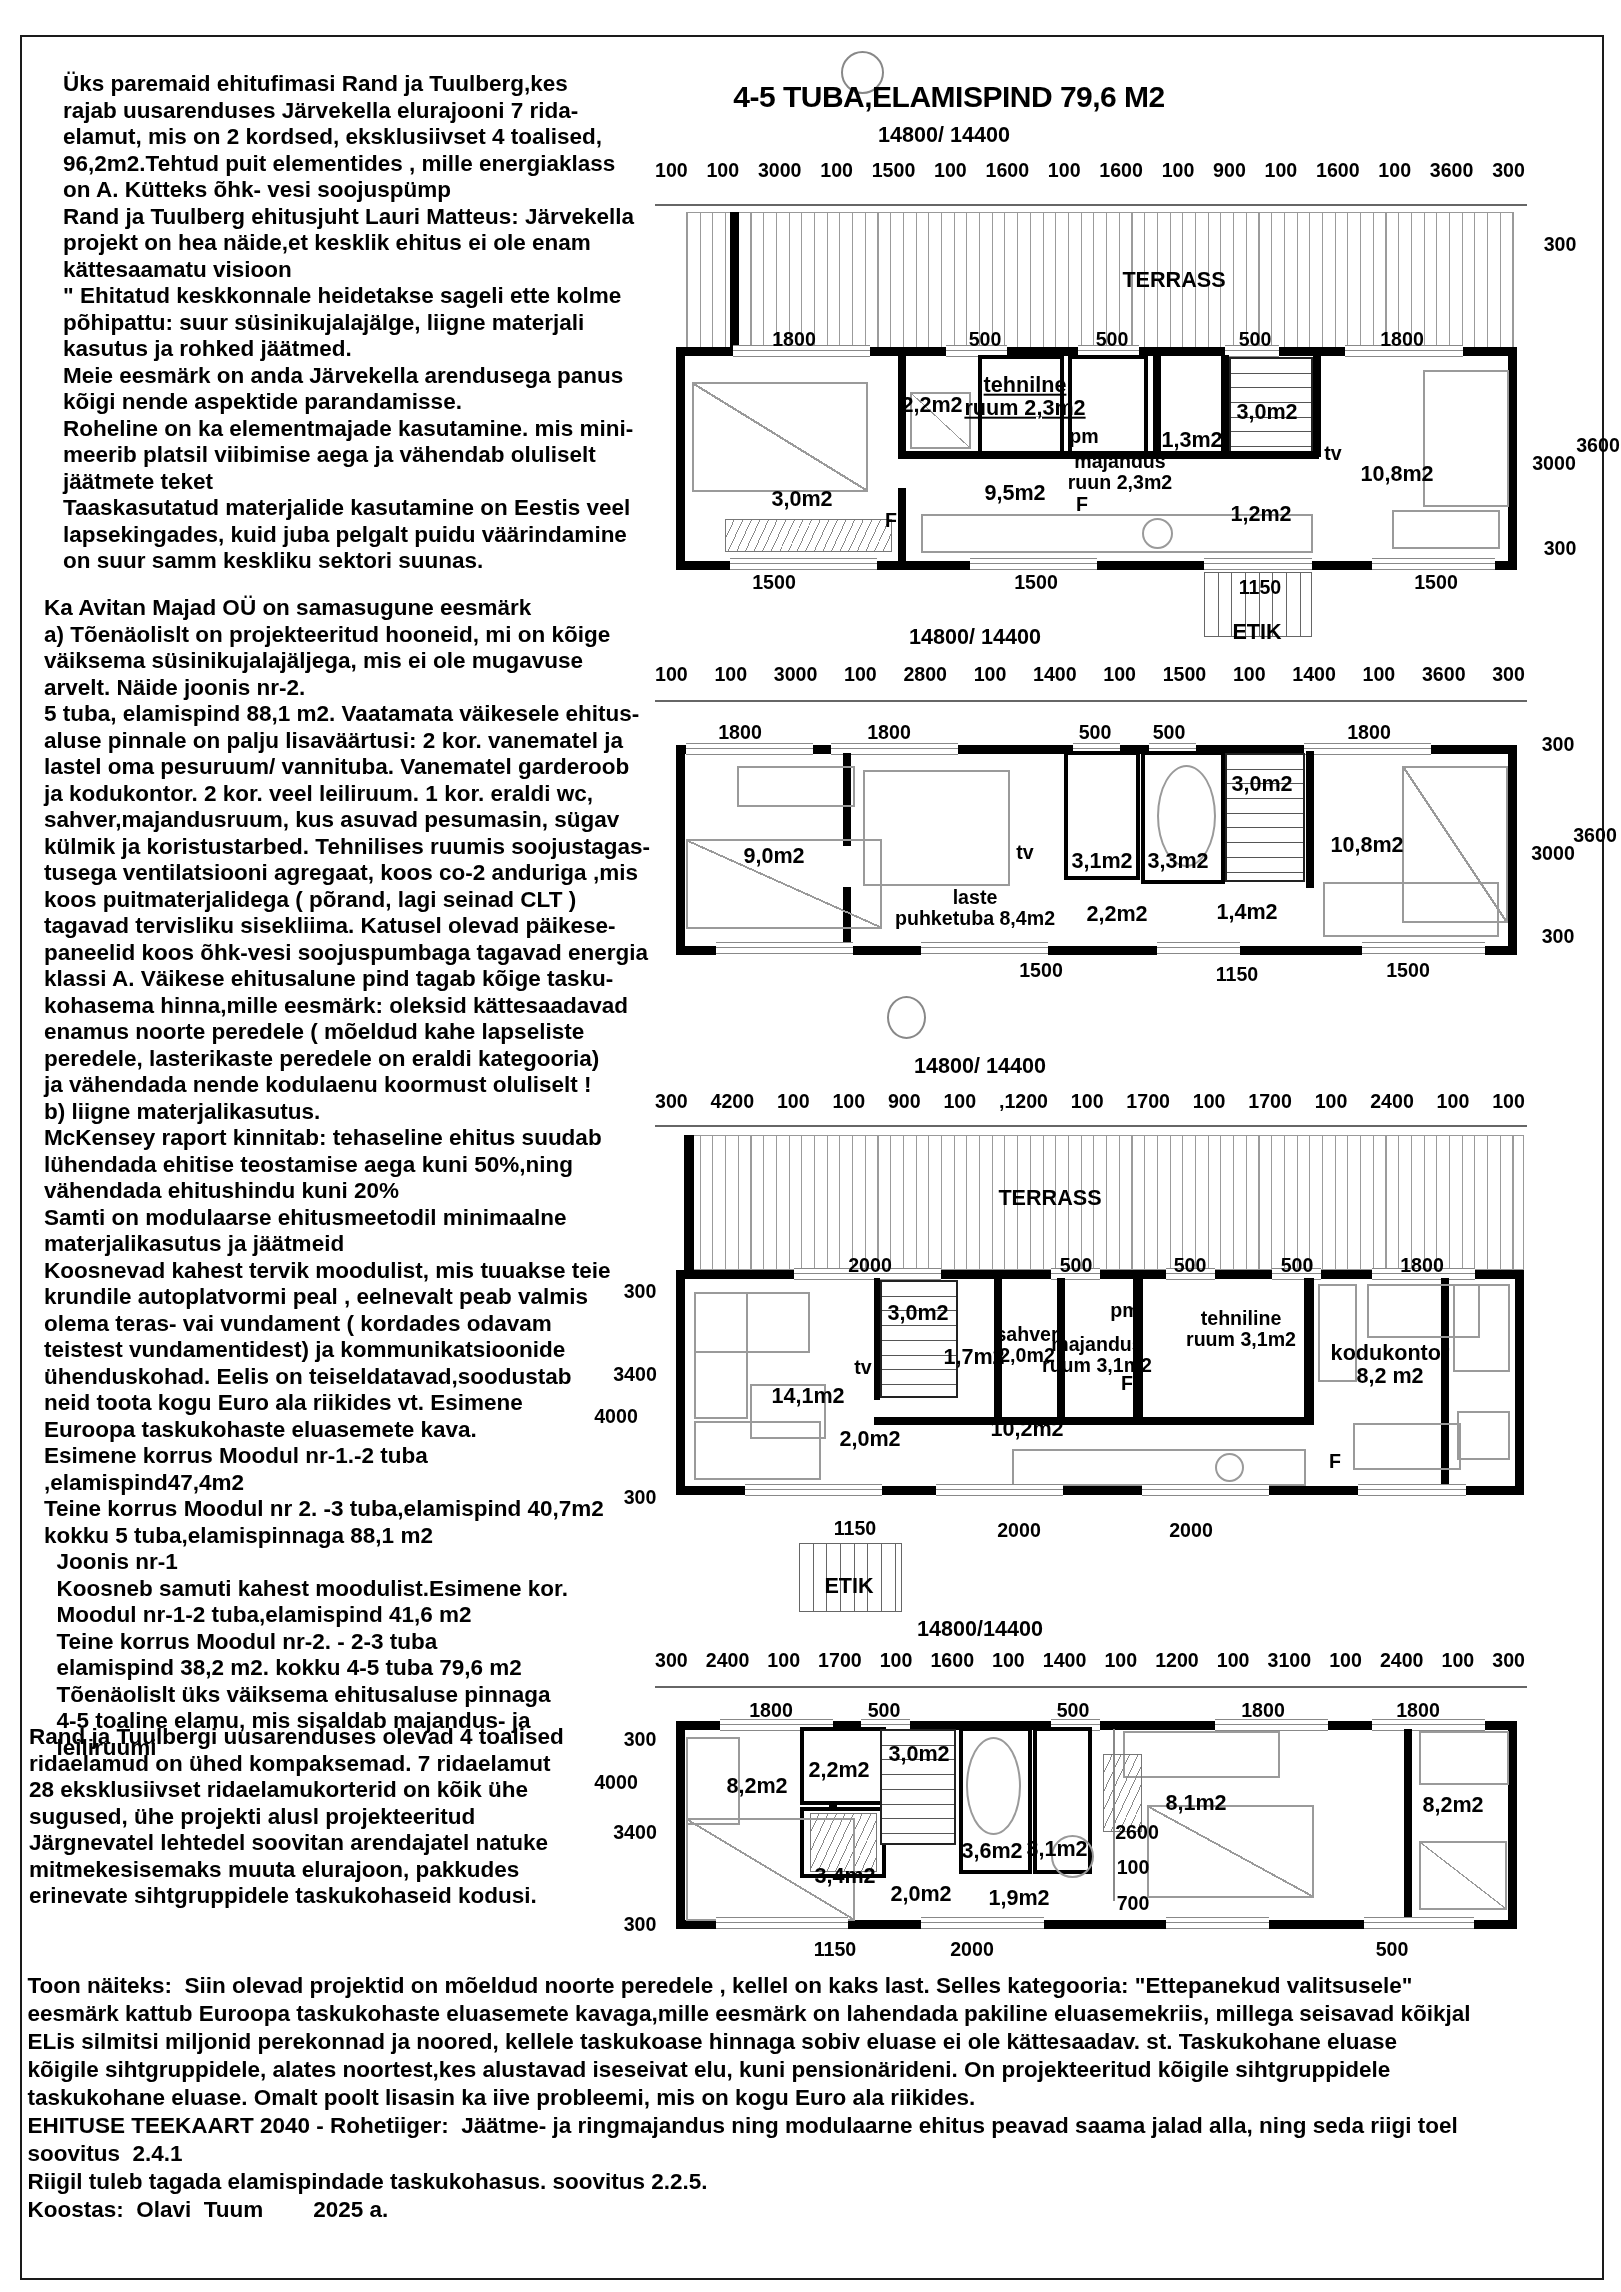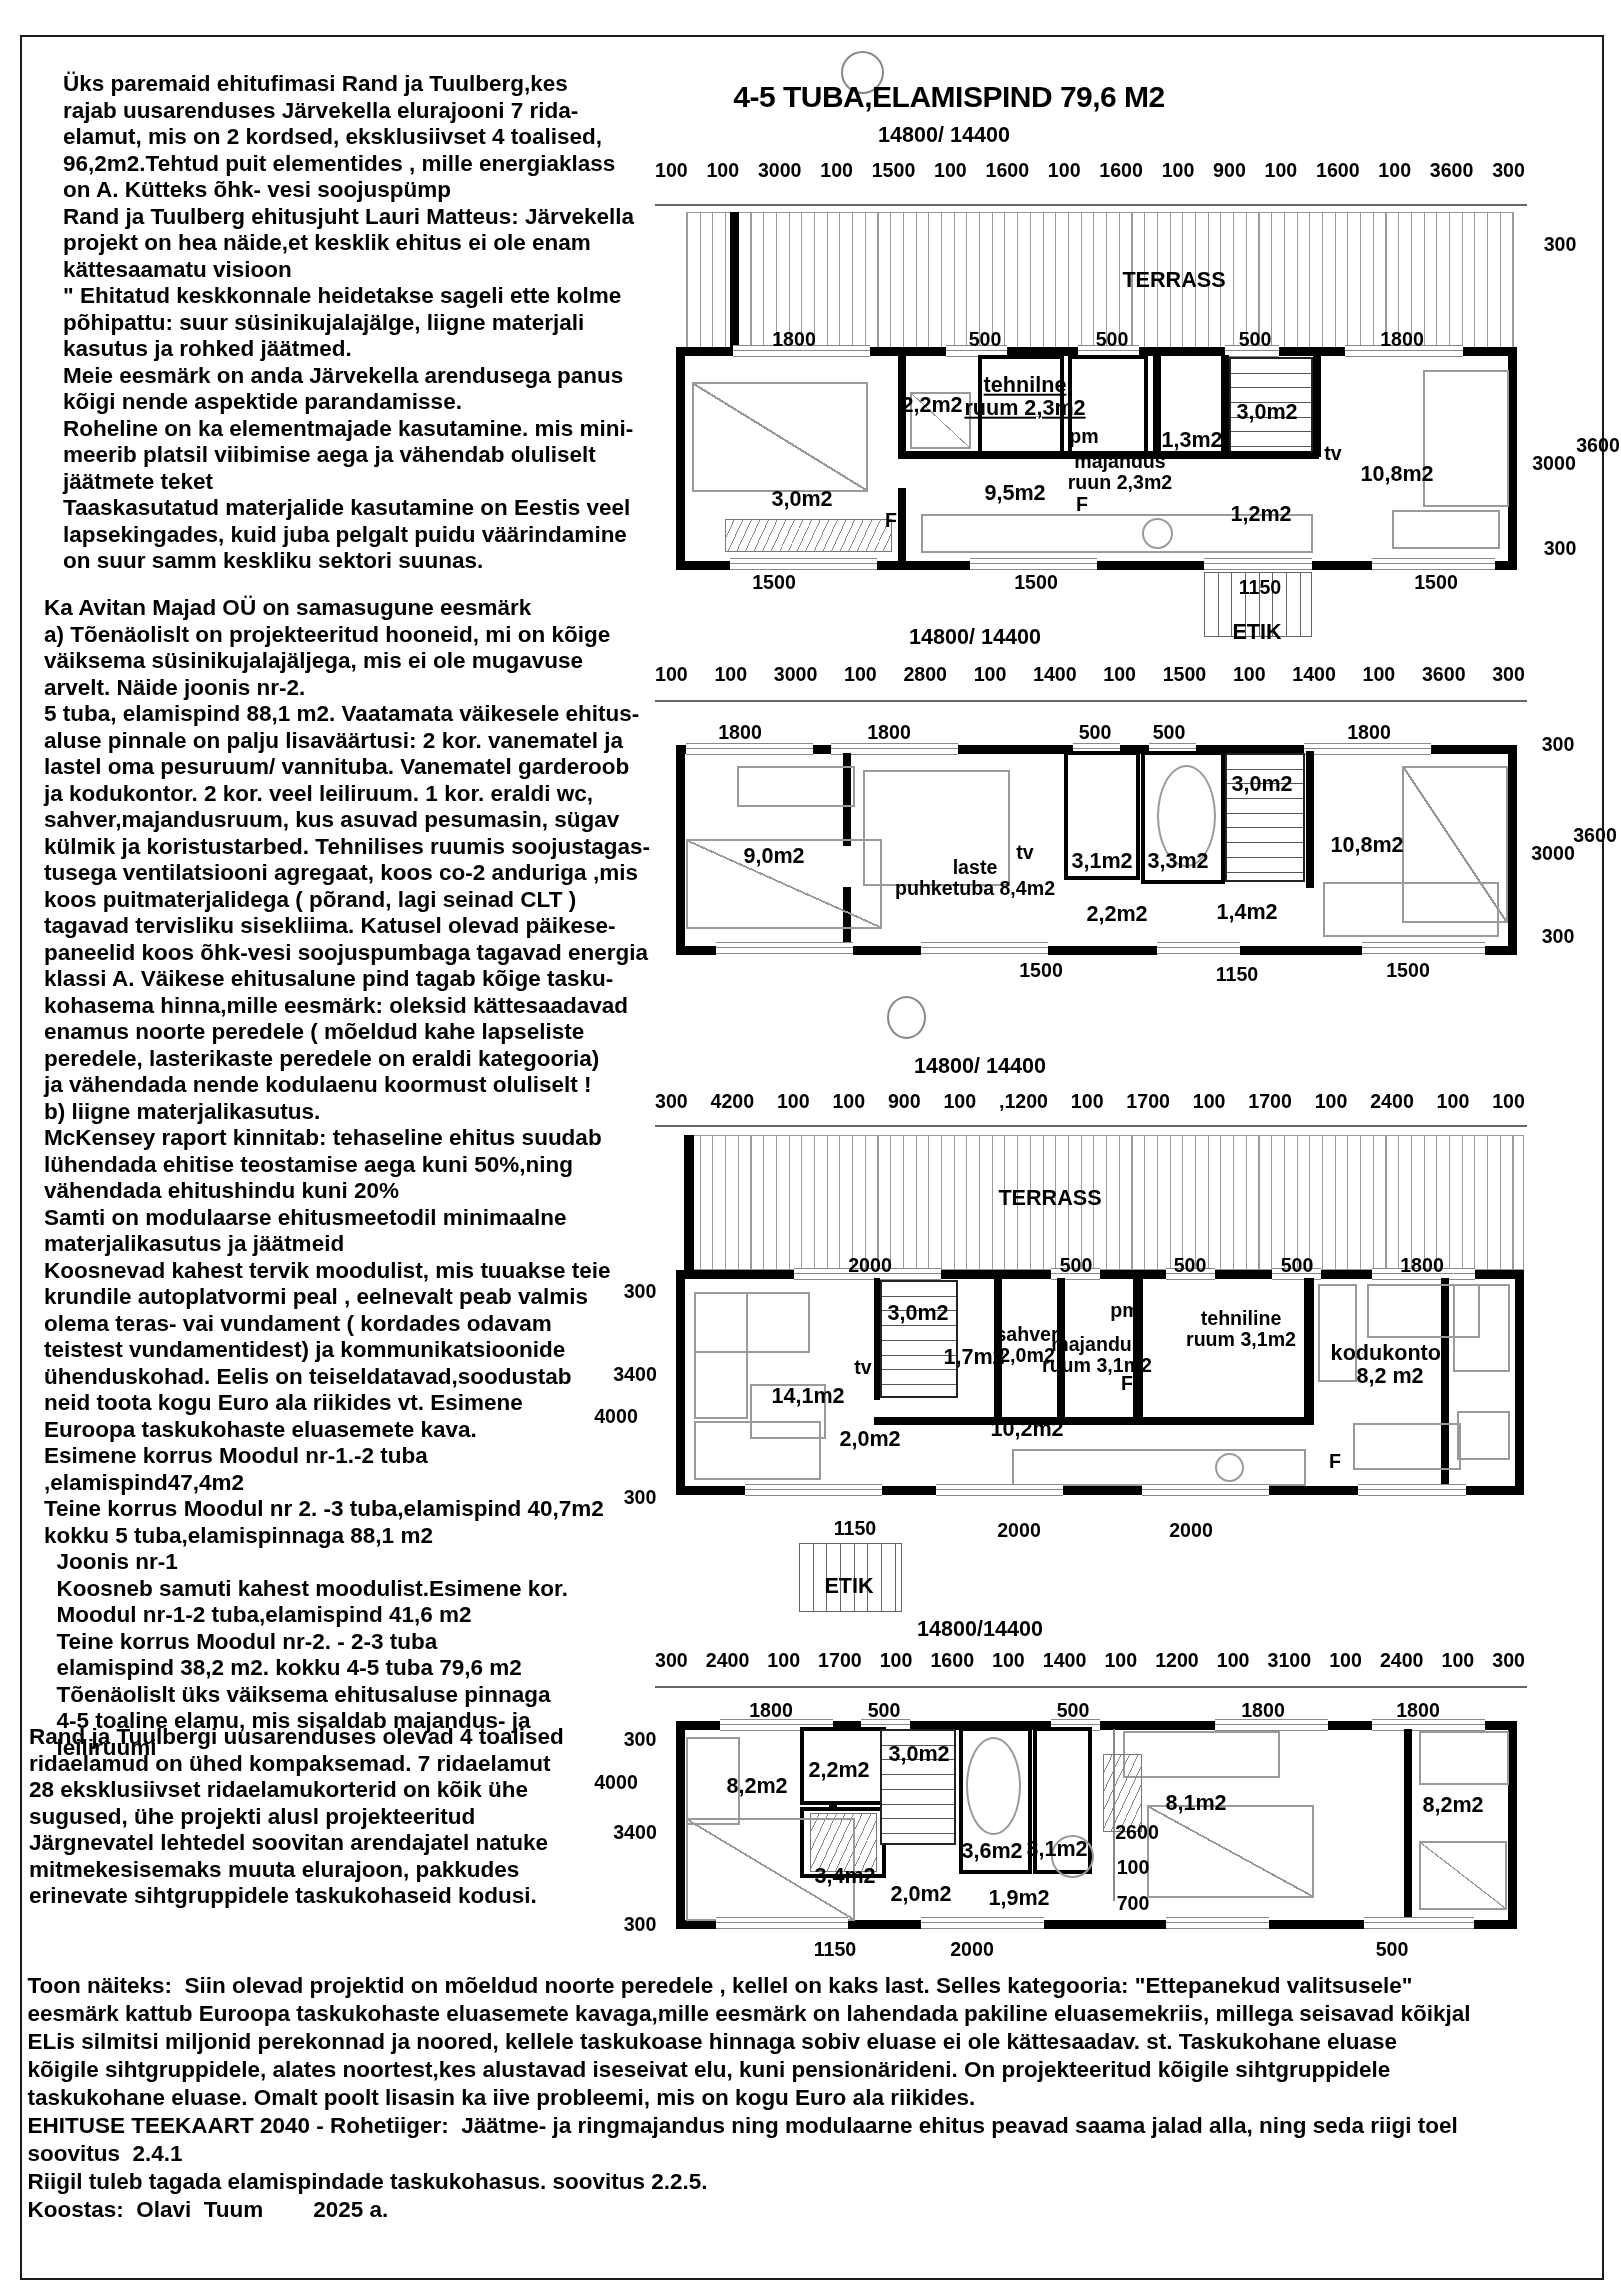--- a/index.html
+++ b/index.html
@@ -236,21 +236,21 @@
       <span>300</span>
     </div>
     <div class="lbl scale" style="left: 975px; top: 637px;">14800/ 14400</div>
     <div class="lbl dim" style="left: 740px; top: 733px;">1800</div>
     <div class="lbl dim" style="left: 889px; top: 733px;">1800</div>
     <div class="lbl dim" style="left: 1095px; top: 733px;">500</div>
     <div class="lbl dim" style="left: 1169px; top: 733px;">500</div>
     <div class="lbl dim" style="left: 1369px; top: 733px;">1800</div>
     <div class="lbl room" style="left: 774px; top: 856px;">9,0m2</div>
     <div class="lbl small" style="left: 1025px; top: 853px;">tv</div>
-    <div class="lbl small" style="left: 975px; top: 878px; text-align: center;">laste
+    <div class="lbl small" style="left: 975px; top: 908px; text-align: center;">laste
 puhketuba 8,4m2</div>
     <div class="lbl room" style="left: 1102px; top: 861px;">3,1m2</div>
     <div class="lbl room" style="left: 1178px; top: 861px;">3,3m2</div>
     <div class="lbl room" style="left: 1262px; top: 784px;">3,0m2</div>
     <div class="lbl room" style="left: 1117px; top: 914px;">2,2m2</div>
     <div class="lbl room" style="left: 1247px; top: 912px;">1,4m2</div>
     <div class="lbl room" style="left: 1367px; top: 845px;">10,8m2</div>
     <div class="lbl dim" style="left: 1558px; top: 745px;">300</div>
     <div class="lbl dim" style="left: 1595px; top: 836px;">3600</div>
     <div class="lbl dim" style="left: 1553px; top: 854px;">3000</div>

